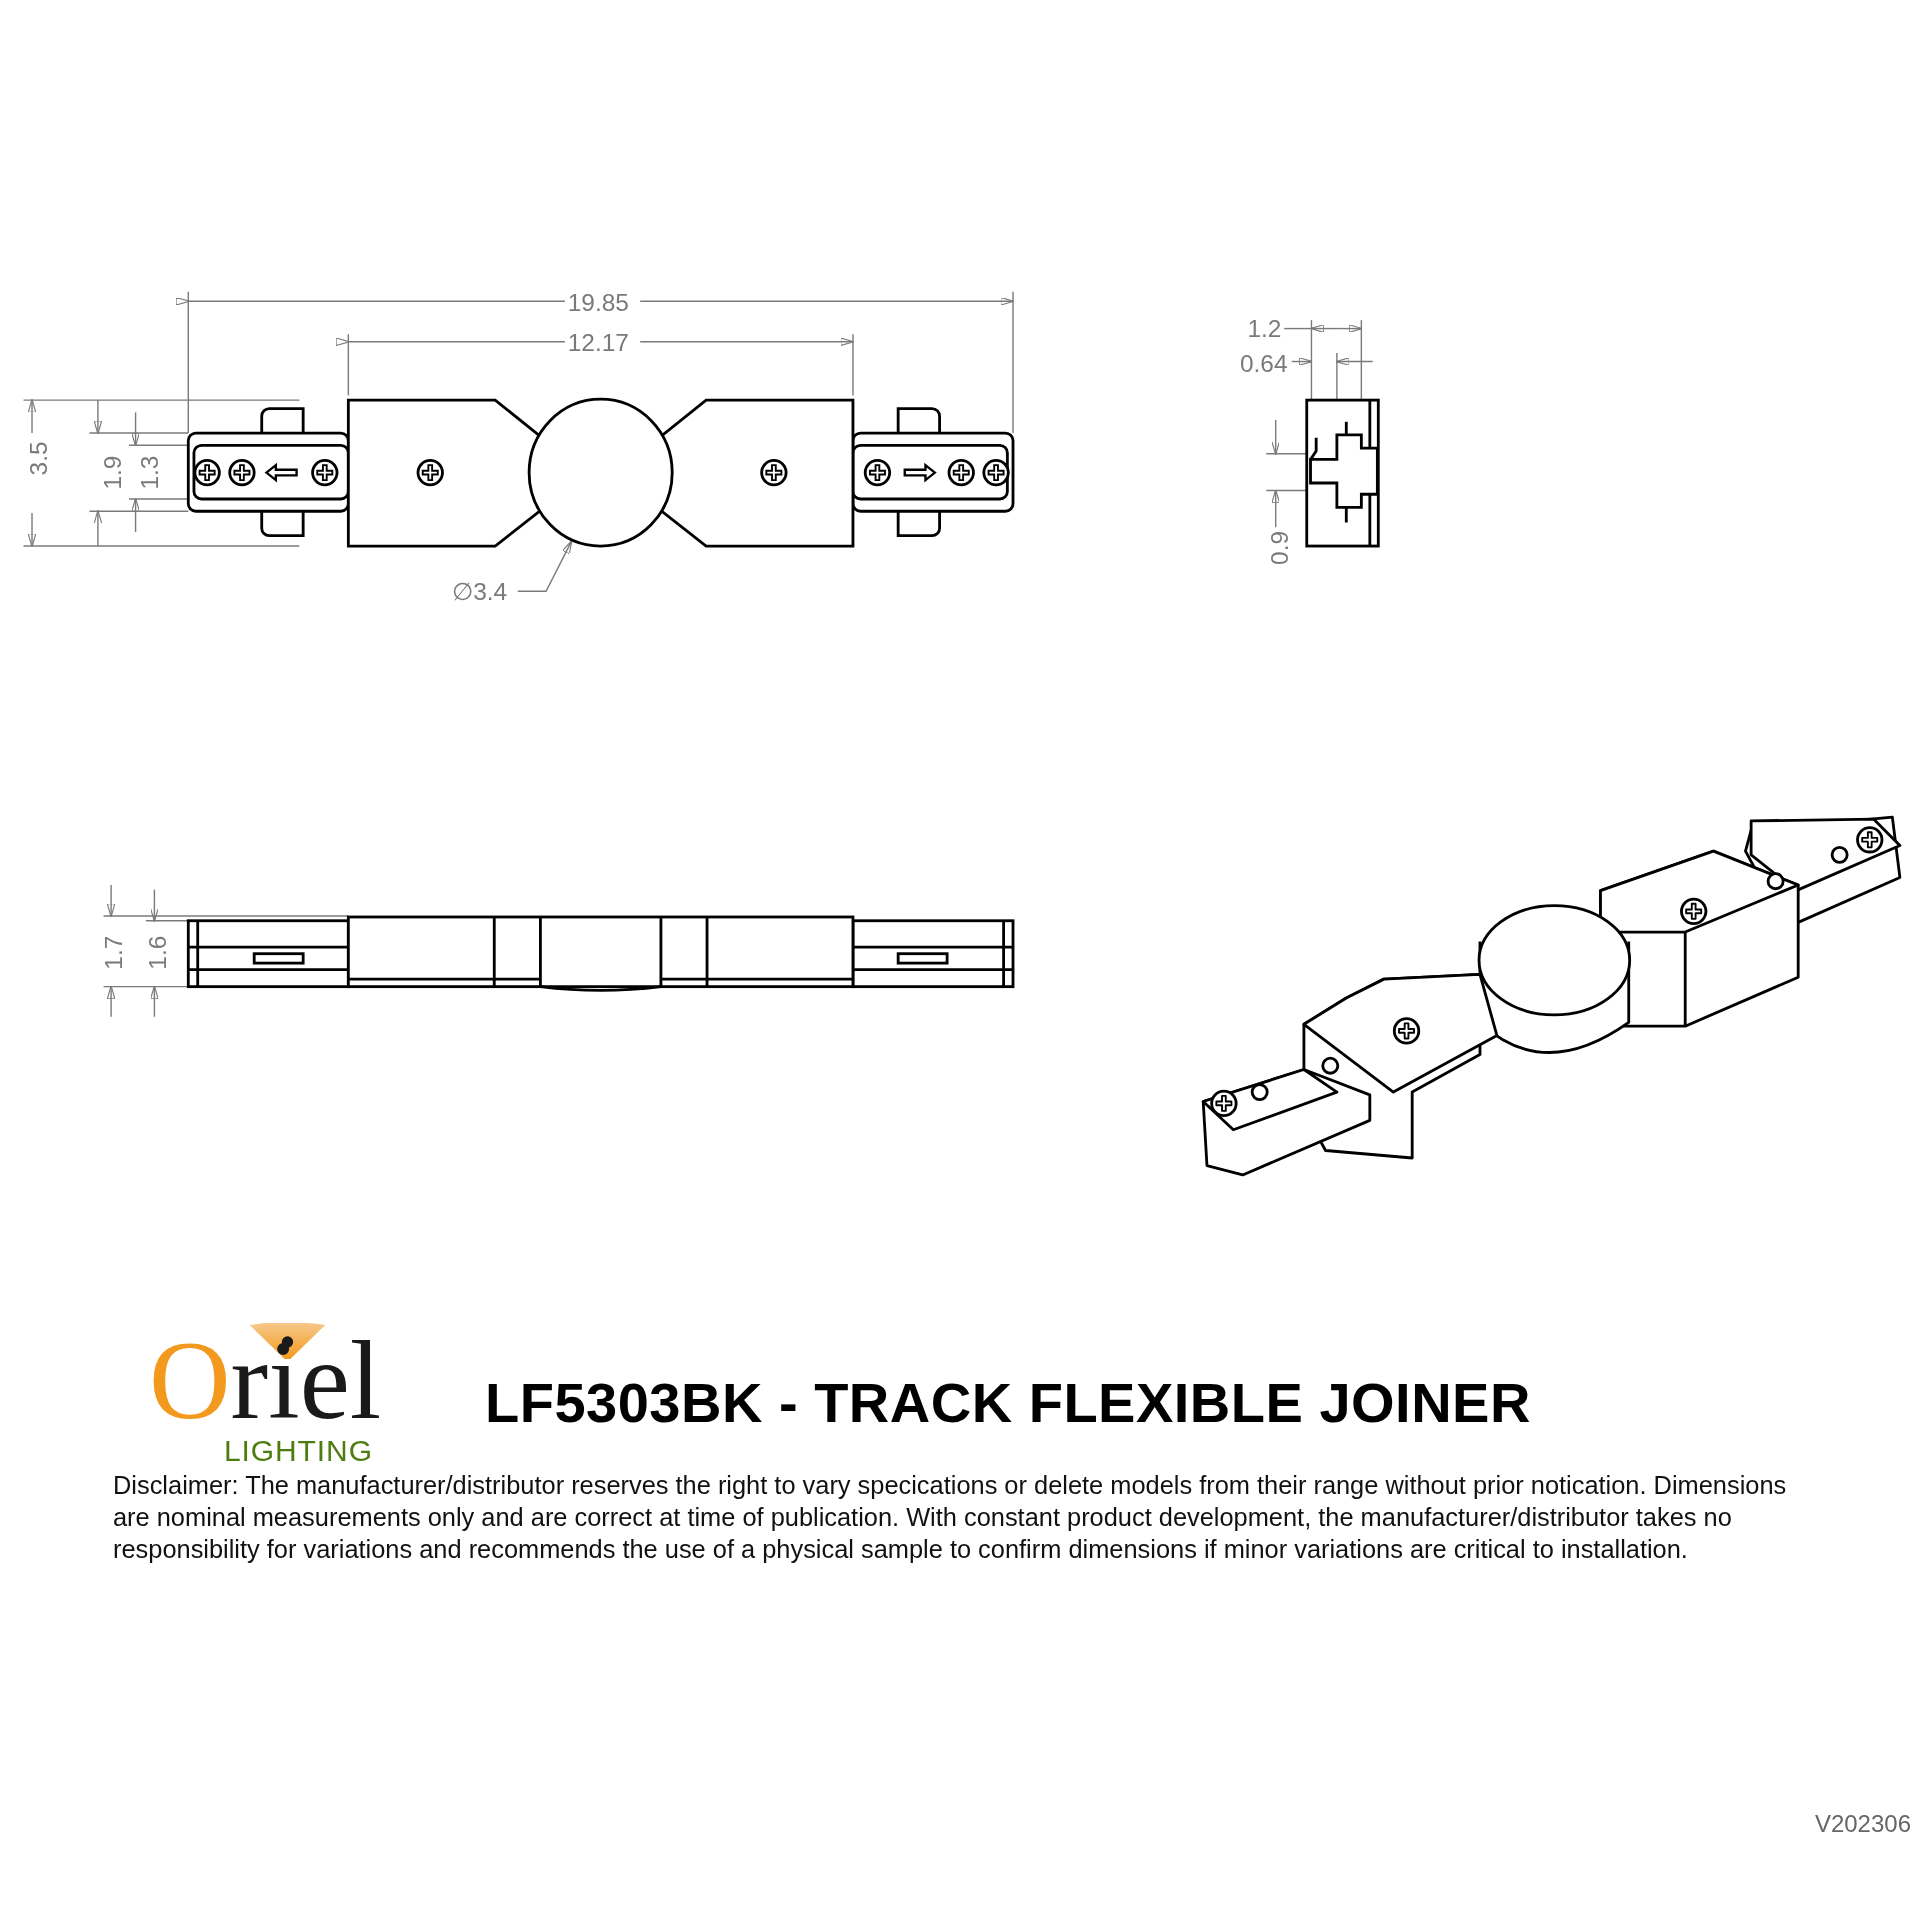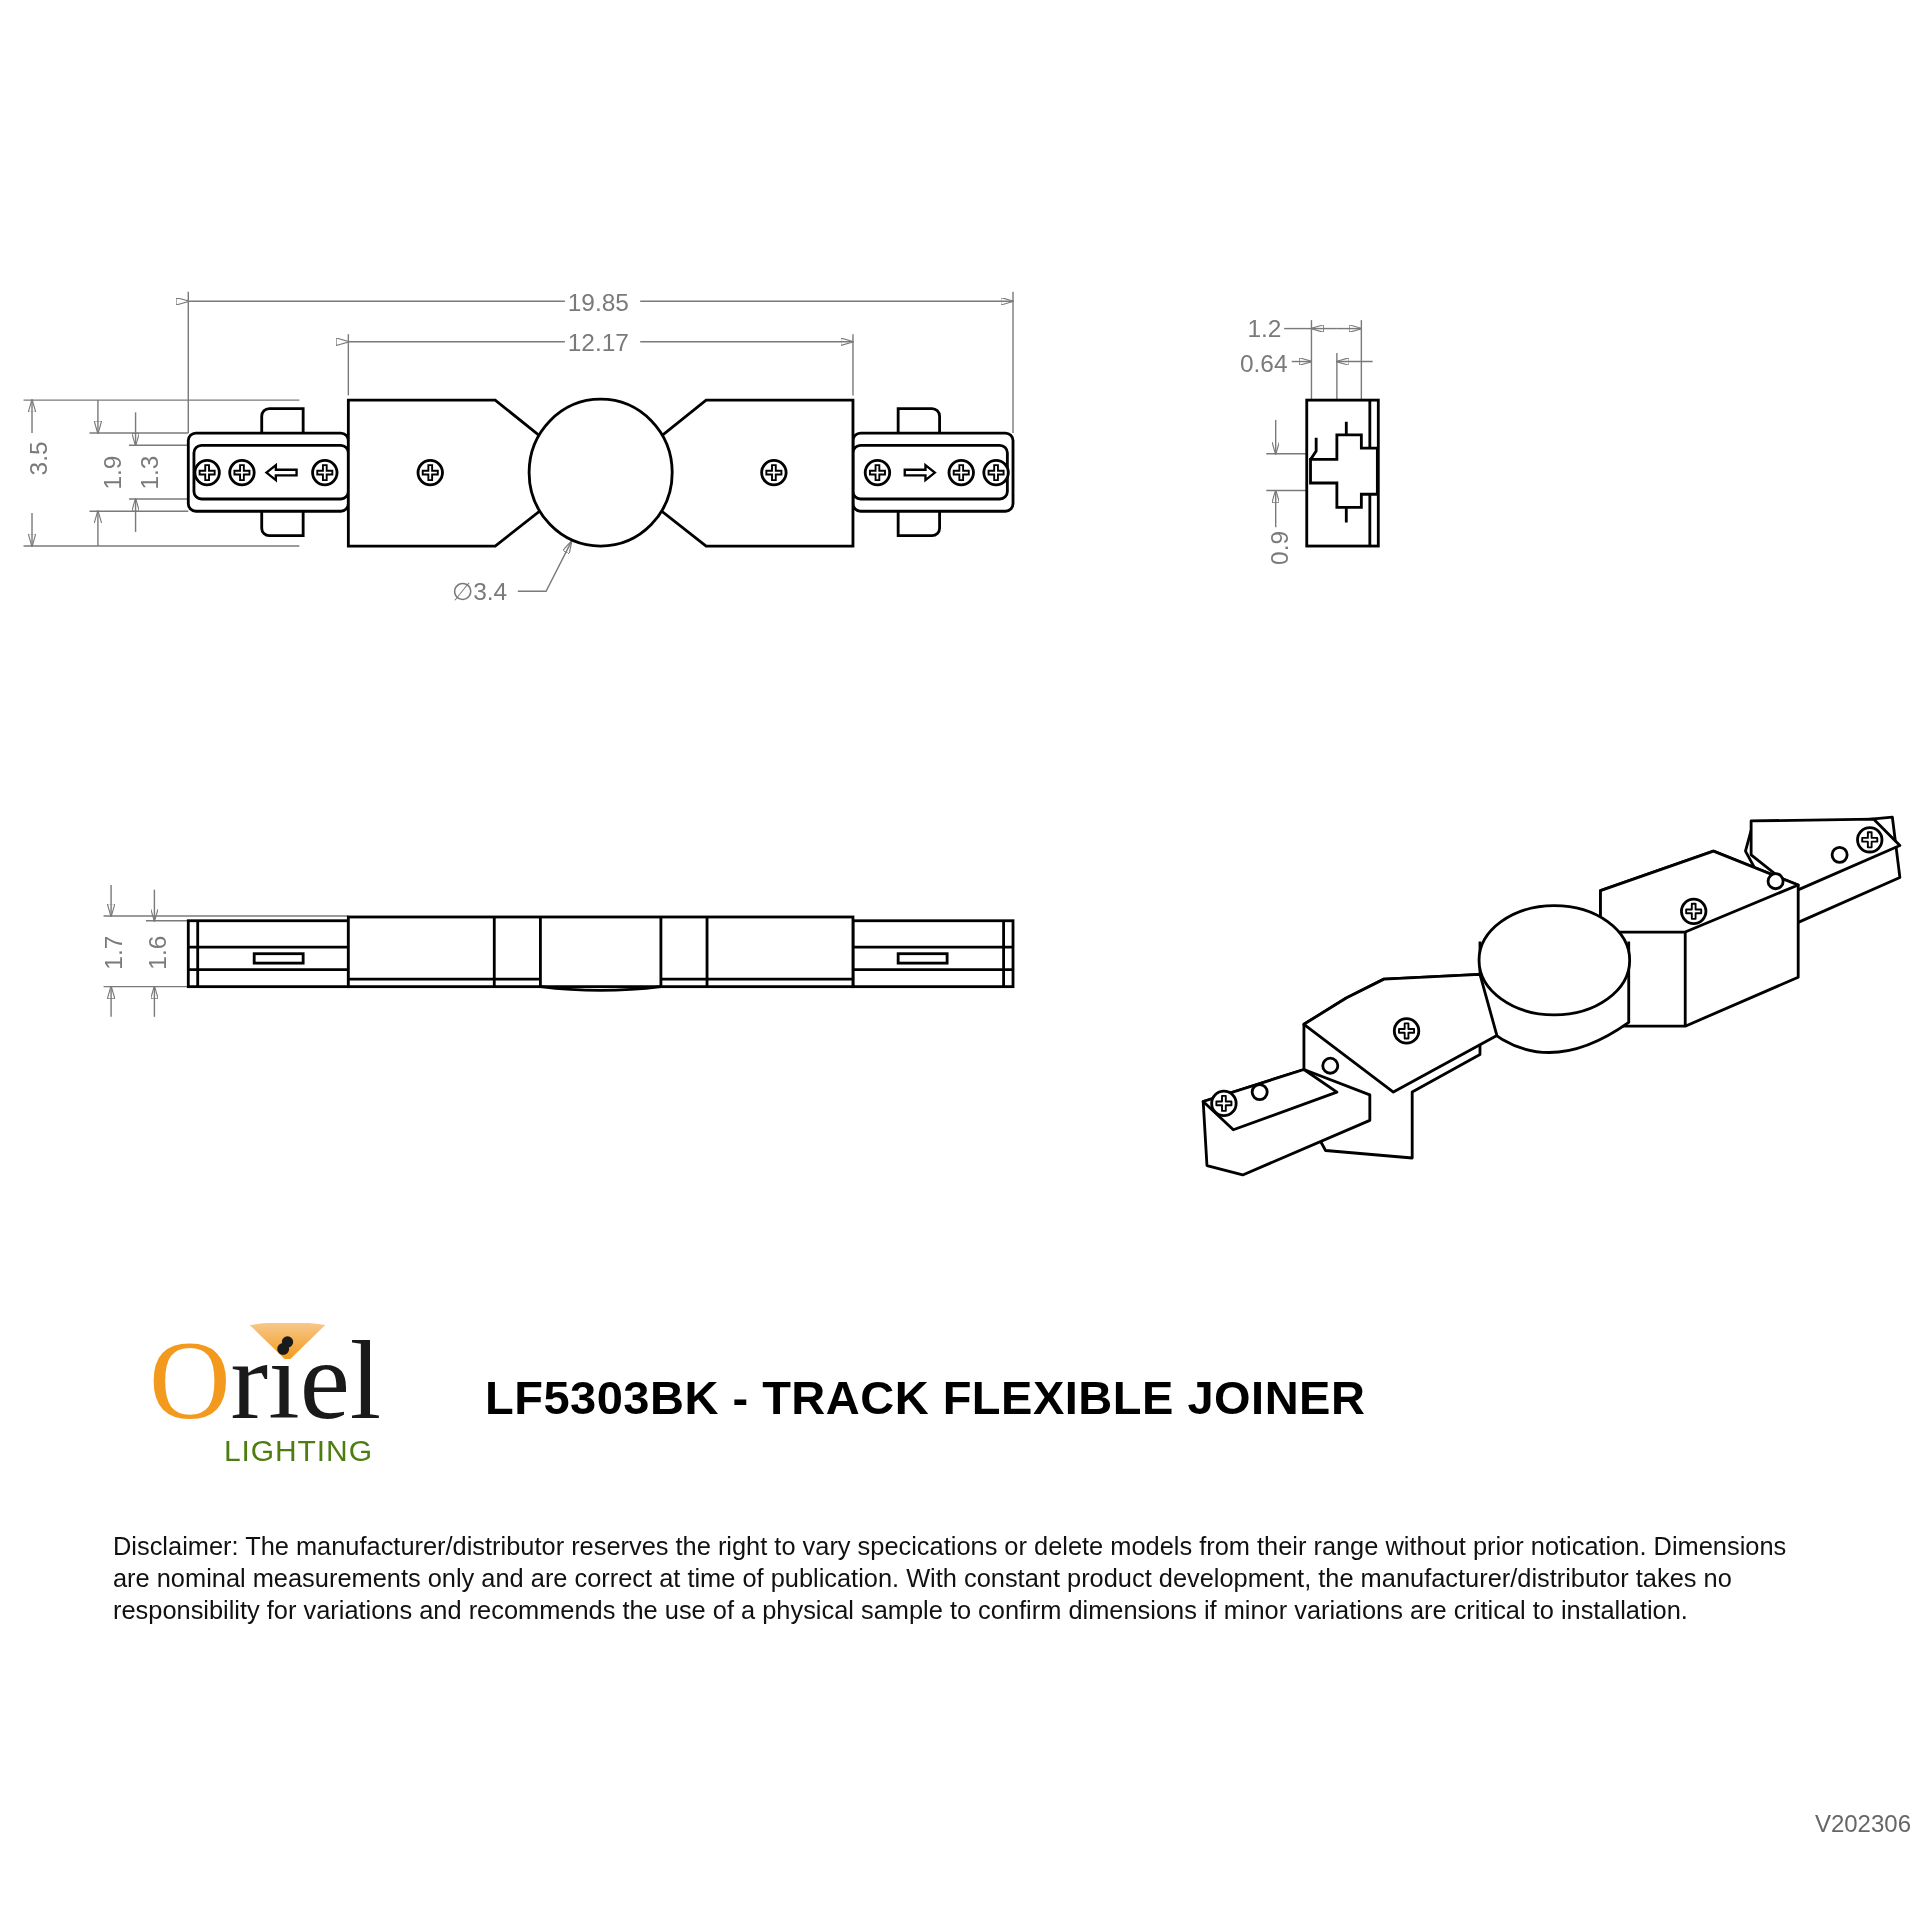--- a/index.html
+++ b/index.html
@@ -1,20 +1,20 @@
 <!DOCTYPE html>
 <html style="font-size:15px"><head>
 <meta charset="utf-8">
 <style>
   html, body { margin:0; padding:0; background:#ffffff; }
   body { width:1930px; height:1930px; position:relative; overflow:hidden; font-family:"Liberation Sans", sans-serif; }
   svg.drawing { position:absolute; left:0; top:0; width:1930px; height:1930px; }
   .dim { font-family:"Liberation Sans", sans-serif; font-size:26px; fill:#7a7a7a; }
-  .title { position:absolute; left:485px; top:1370px; font-size:47px; font-weight:bold; color:#000; letter-spacing:0.5px; }
-  .disclaimer { position:absolute; left:113px; top:1530px; width:1676px; font-size:25.4px; line-height:32px; color:#111; }
+  .title { position:absolute; left:485px; top:1370px; font-size:56px; font-weight:bold; color:#000; letter-spacing:0.5px; }
+  .disclaimer { position:absolute; left:113px; top:1469px; width:1676px; font-size:25.4px; line-height:32px; color:#111; }
   .version { position:absolute; right:19px; top:1810px; font-size:24px; color:#666; }
   .logo { position:absolute; left:113px; top:1323px; width:282px; height:151px; }
   .logo-word { position:absolute; left:0; top:0; font-family:"Liberation Serif", serif; font-size:113px; line-height:113px; color:#1a1a1a;margin-left:36px; }
   .logo-o { color:#f39a1e; }
   .logo-sub { position:absolute; left:111px; top:111px; font-family:"Liberation Sans", sans-serif; font-size:30px; letter-spacing:0.9px; color:#4d7c0f; }
 </style>
 </head>
 <body>
 
 <svg class="drawing" viewBox="0 0 2050 2050" xmlns="http://www.w3.org/2000/svg">

